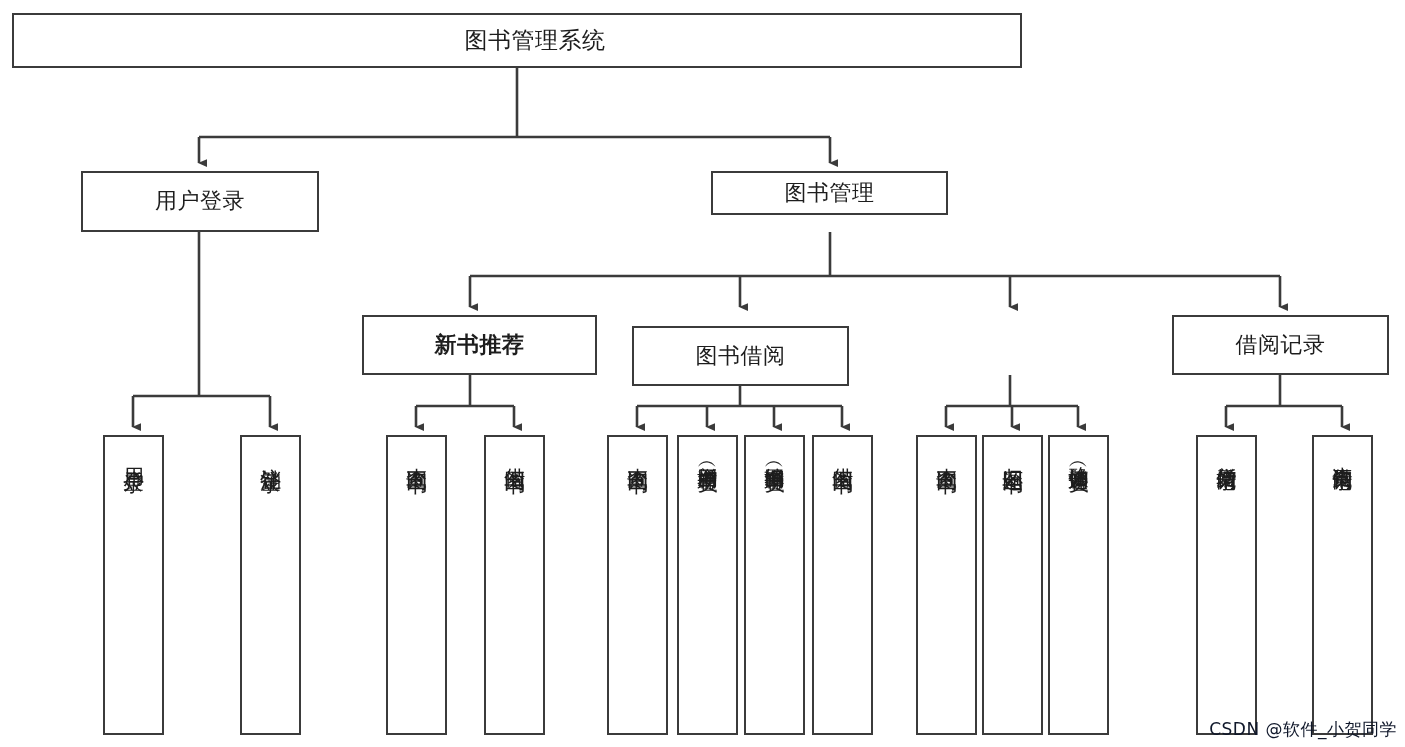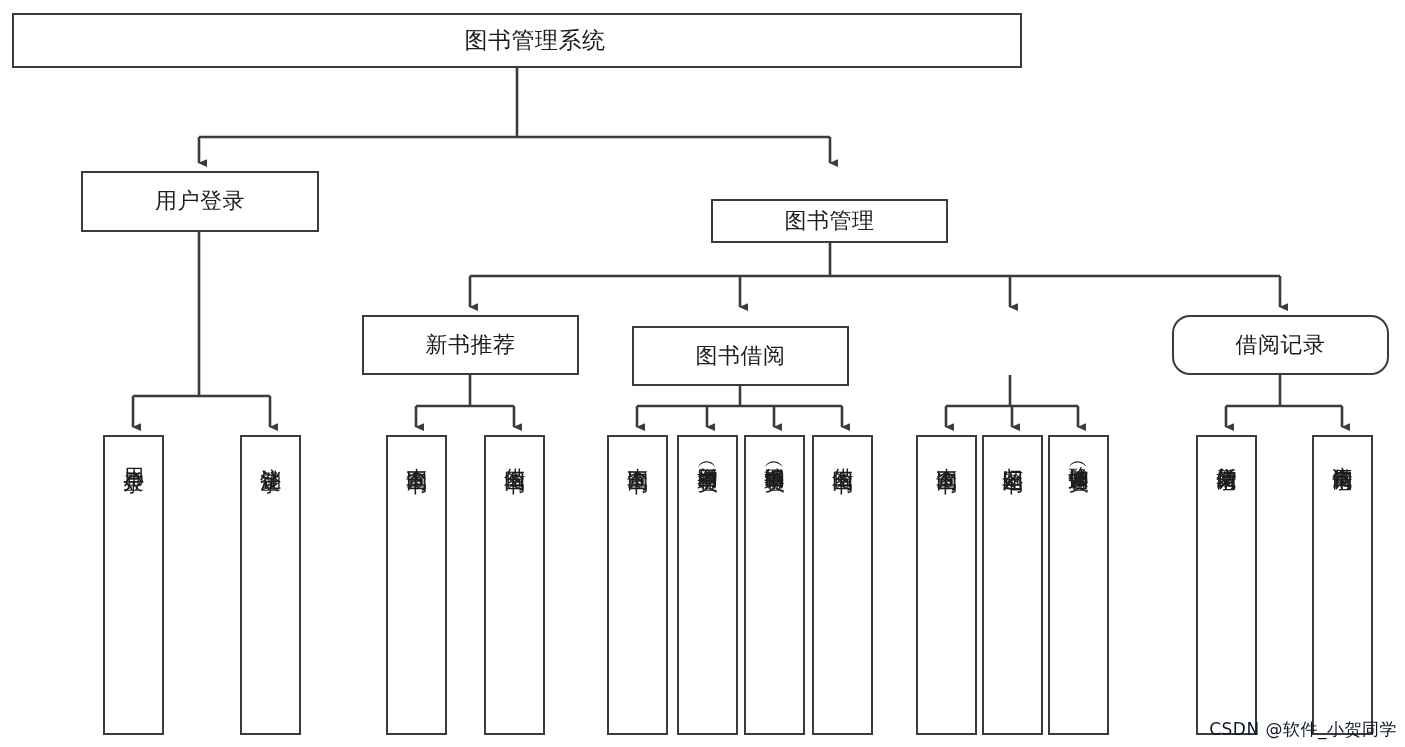--- a/index.html
+++ b/index.html
@@ -135,31 +135,31 @@
     </g>
   </svg>
 
   <div class="node horiz root" style="left:12px; top:13px; width:1010px; height:55px;padding-left:36px;">
     <span class="label">图书管理系统</span>
   </div>
 
   <div class="node horiz" style="left:81px; top:171px; width:238px; height:61px;">
     <span class="label">用户登录</span>
   </div>
-  <div class="node horiz" style="left:711px; top:171px; width:237px; height:44px;margin-top:28px;">
+  <div class="node horiz" style="left:711px; top:171px; width:237px; height:44px;">
     <span class="label">图书管理</span>
   </div>
 
-  <div class="node horiz" style="left:362px; top:315px; width:217px; height:60px;">
+  <div class="node horiz" style="left:362px; top:315px; width:235px; height:60px;font-weight:bold;">
     <span class="label">新书推荐</span>
   </div>
   <div class="node horiz" style="left:632px; top:326px; width:217px; height:60px;">
     <span class="label">图书借阅</span>
   </div>
-  <div class="node horiz" style="left:1172px; top:315px; width:217px; height:60px;border-radius:18px;">
+  <div class="node horiz" style="left:1172px; top:315px; width:217px; height:60px;">
     <span class="label">借阅记录</span>
   </div>
 
   <div class="node vert" style="left:103px; top:435px; width:61px; height:300px;">
     <span class="label">用户登录</span>
   </div>
   <div class="node vert" style="left:240px; top:435px; width:61px; height:300px;">
     <span class="label">注销登录</span>
   </div>
 

